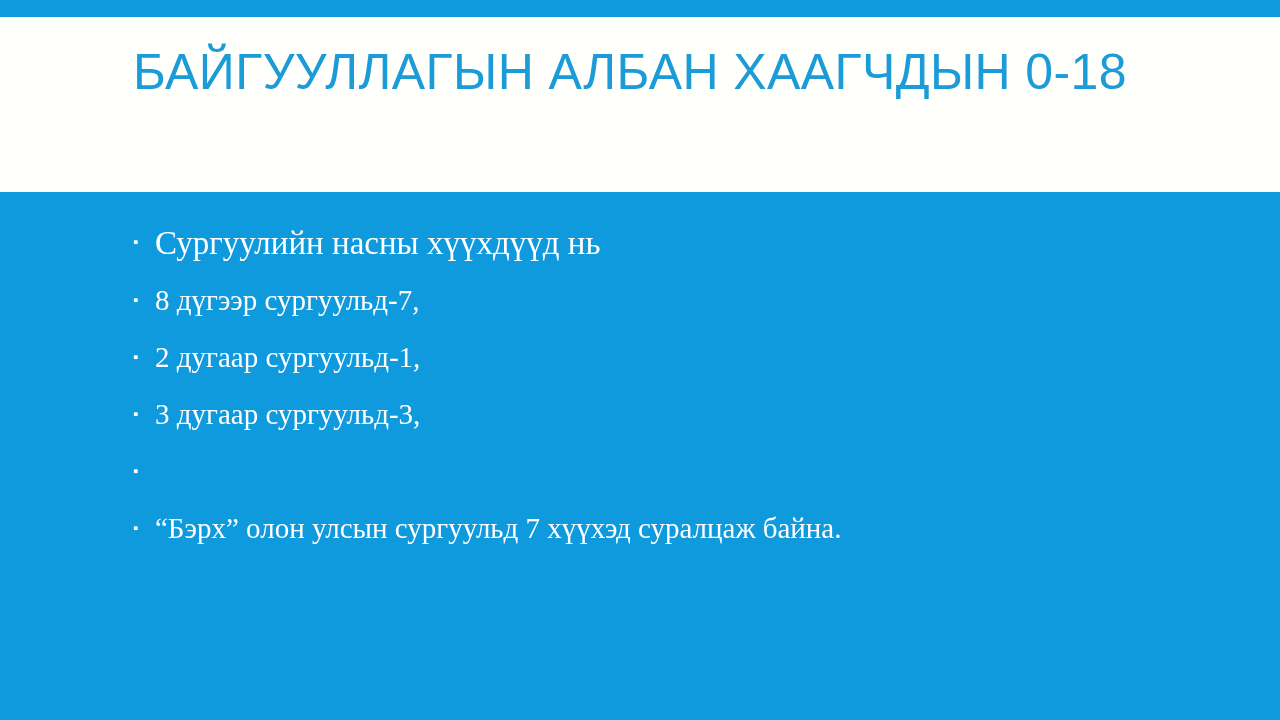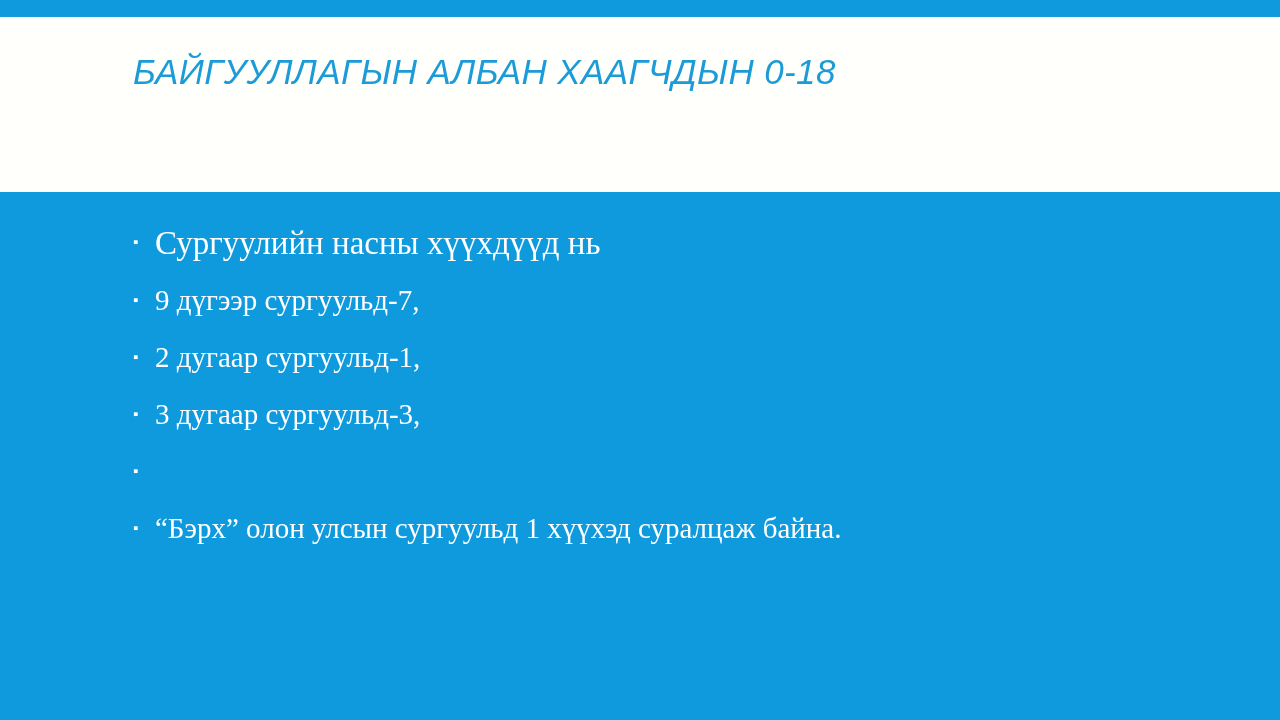--- a/index.html
+++ b/index.html
@@ -41,27 +41,26 @@
     height: 175px;
     background: #fffffc;
   }
 
   .title-block {
     position: absolute;
     left: 133px;
     top: 48px;
     width: 1010px;
     color: #1B9BD8;
-    font-size: 35px;
+    font-size: 50px;
     line-height: 48px;
     letter-spacing: 0.4px;
     text-transform: uppercase;
     font-weight: 400;
     white-space: nowrap;
-    font-style: italic;
   }
   .title-line {
     display: block;
   }
 
   
   .body-area {
     position: absolute;
     left: 0;
     top: 192px;
@@ -135,38 +134,38 @@
   <div class="body-area">
     <div class="bullets">
 
       <div class="bullet-row lead">
         <span class="bullet-mark">▪</span>
         <span class="bullet-text">Сургуулийн насны хүүхдүүд нь</span>
       </div>
 
       <div class="bullet-row sub">
         <span class="bullet-mark">▪</span>
-        <span class="bullet-text">9 дүгээр сургуульд-7,</span>
+        <span class="bullet-text">8 дүгээр сургуульд-7,</span>
       </div>
 
       <div class="bullet-row sub">
         <span class="bullet-mark">▪</span>
         <span class="bullet-text">2 дугаар  сургуульд-1,</span>
       </div>
 
       <div class="bullet-row sub">
         <span class="bullet-mark">▪</span>
         <span class="bullet-text">3 дугаар  сургуульд-3,</span>
       </div>
 
       <div class="bullet-row sub">
         <span class="bullet-mark">▪</span>
       </div>
 
       <div class="bullet-row sub">
         <span class="bullet-mark">▪</span>
-        <span class="bullet-text">“Бэрх” олон улсын сургуульд  1 хүүхэд   суралцаж  байна.</span>
+        <span class="bullet-text">“Бэрх” олон улсын сургуульд  7 хүүхэд   суралцаж  байна.</span>
       </div>
 
     </div>
   </div>
 
 </div>
 
 </body></html>

